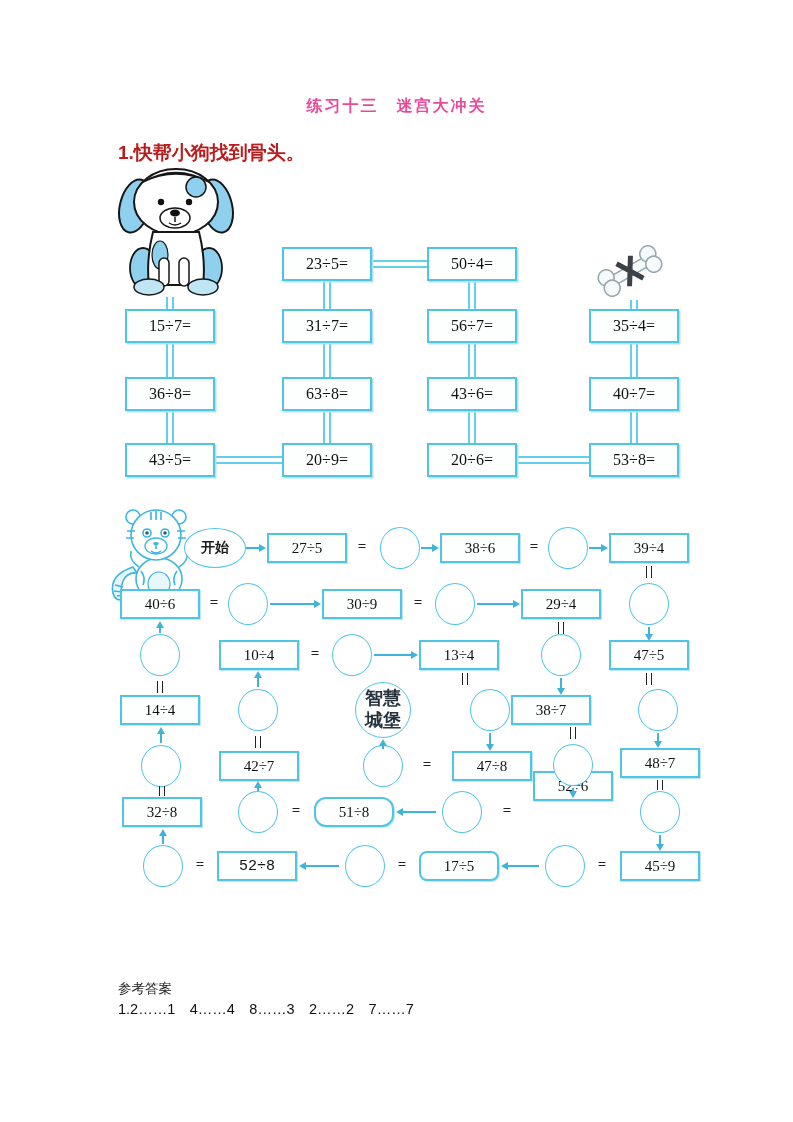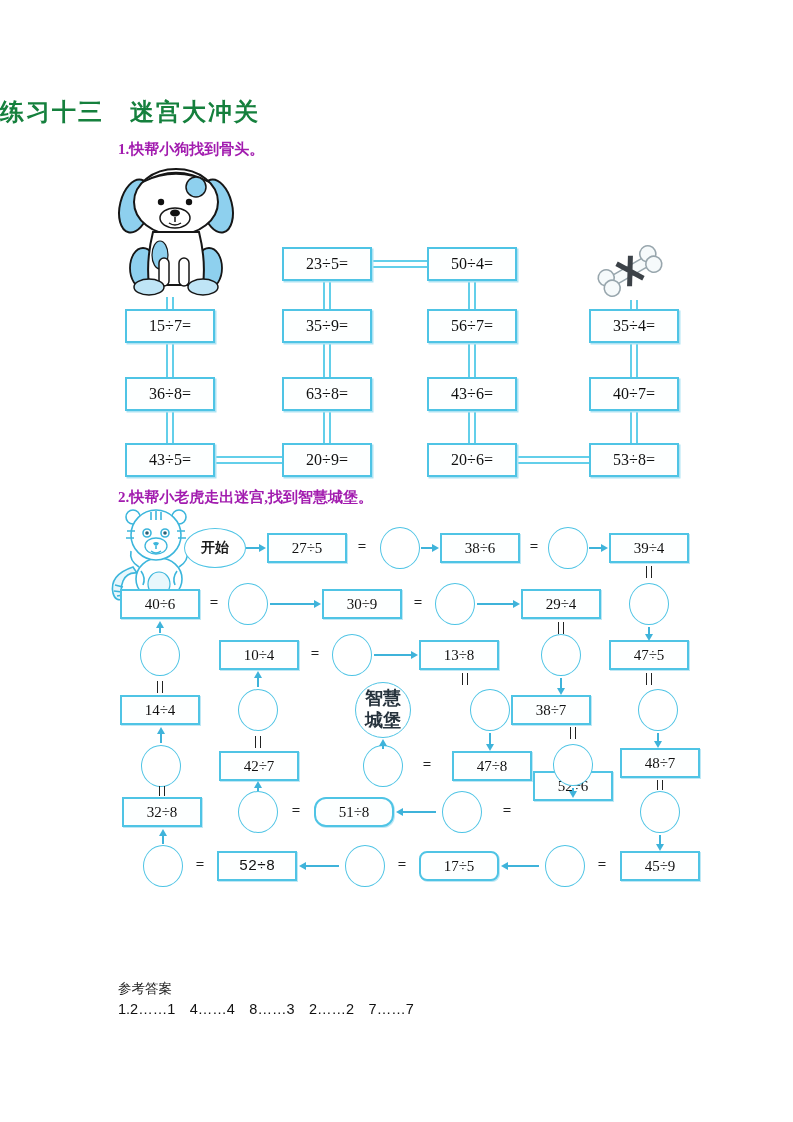--- a/index.html
+++ b/index.html
@@ -1,25 +1,25 @@
 <!DOCTYPE html>
 <html><head>
 <meta charset="utf-8">
 <style>
   * { margin:0; padding:0; box-sizing:border-box; }
   html,body { background:#fff; }
   #page { position:relative; width:793px; height:1122px; background:#ffffff; overflow:hidden;
           font-family:"Liberation Sans", sans-serif; }
 
-  .title { position:absolute; left:0; right:0; top:96px; text-align:left;
-           font-size:24px; font-weight:bold; color:#15803d; letter-spacing:2px;
+  .title { position:absolute; left:0; right:0; top:96px; text-align:center;
+           font-size:16px; font-weight:bold; color:#ec4899; letter-spacing:2px;
            font-family:"Liberation Sans", sans-serif; }
 
-  .sec-label { position:absolute; font-size:15px; font-weight:bold; color:#a21caf;
-               font-family:Liberation Serif, serif; }
+  .sec-label { position:absolute; font-size:19px; font-weight:bold; color:#b91c1c;
+               font-family:Liberation Sans, sans-serif; }
 
   
   .m1box { position:absolute; width:90px; height:34px; background:#fdffff;
            border:2px solid #4fc4e5; box-shadow:1.5px 1.5px 0 #aee3f3;
            display:flex; align-items:center; justify-content:center;
            font-family:"Liberation Serif", serif; font-size:16px; color:#111; }
 
   
   .vpipe { position:absolute; width:8px; border-left:2px solid #63cfea; border-right:2px solid #63cfea; }
   .hpipe { position:absolute; height:8px; border-top:2px solid #63cfea; border-bottom:2px solid #63cfea; }
@@ -122,33 +122,32 @@
   <div class="vpipe" style="left:630px; top:300px; height:9px;"></div>
   <div class="vpipe" style="left:630px; top:343px; height:34px;"></div>
   <div class="vpipe" style="left:630px; top:411px; height:32px;"></div>
   <div class="hpipe" style="left:372px; top:260px; width:55px;"></div>
   <div class="hpipe" style="left:215px; top:456px; width:67px;"></div>
   <div class="hpipe" style="left:517px; top:456px; width:72px;"></div>
 
   <div class="m1box" style="left:282px; top:247px;">23÷5=</div>
   <div class="m1box" style="left:427px; top:247px;">50÷4=</div>
   <div class="m1box" style="left:125px; top:309px;">15÷7=</div>
-  <div class="m1box" style="left:282px; top:309px;">35÷9=</div>
+  <div class="m1box" style="left:282px; top:309px;">31÷7=</div>
   <div class="m1box" style="left:427px; top:309px;">56÷7=</div>
   <div class="m1box" style="left:589px; top:309px;">35÷4=</div>
   <div class="m1box" style="left:125px; top:377px;">36÷8=</div>
   <div class="m1box" style="left:282px; top:377px;">63÷8=</div>
   <div class="m1box" style="left:427px; top:377px;">43÷6=</div>
   <div class="m1box" style="left:589px; top:377px;">40÷7=</div>
   <div class="m1box" style="left:125px; top:443px;">43÷5=</div>
   <div class="m1box" style="left:282px; top:443px;">20÷9=</div>
   <div class="m1box" style="left:427px; top:443px;">20÷6=</div>
   <div class="m1box" style="left:589px; top:443px;">53÷8=</div>
 
-  <div class="sec-label" style="left:118px; top:488px;">2.快帮小老虎走出迷宫,找到智慧城堡。</div>
 
   <div class="illus" style="left:103px; top:505px;">
     <svg width="105" height="100" viewBox="0 0 105 100">
       <g stroke="#3cb6dc" stroke-width="1.6" fill="#fff">
         <path d="M30,62 Q6,70 10,88 Q12,97 21,94 Q16,86 20,76 Q24,67 34,68 Z" fill="#e8f7fc"></path>
         <path d="M12,80 l8,2 M11,86 l8,1 M14,91 l6,-1" fill="none"></path>
         <ellipse cx="56" cy="74" rx="23" ry="21"></ellipse>
         <path d="M38,66 q5,7 2,14 M74,66 q-5,7 -2,14 M48,93 v5 M64,93 v5" fill="none"></path>
         <ellipse cx="56" cy="79" rx="11" ry="12" fill="#e8f7fc" stroke-width="1.2"></ellipse>
         <path d="M36,62 Q26,56 28,46 M76,62 Q86,56 84,46" fill="none"></path>
@@ -174,21 +173,21 @@
   </div>
 
   <div class="m2box" style="left:267px; top:533px;">27÷5</div>
   <div class="m2box" style="left:440px; top:533px;">38÷6</div>
   <div class="m2box" style="left:609px; top:533px;">39÷4</div>
   <div class="m2box" style="left:120px; top:589px;">40÷6</div>
   <div class="m2box" style="left:322px; top:589px;">30÷9</div>
   <div class="m2box" style="left:521px; top:589px;">29÷4</div>
   <div class="m2box" style="left:609px; top:640px;">47÷5</div>
   <div class="m2box" style="left:219px; top:640px;">10÷4</div>
-  <div class="m2box" style="left:419px; top:640px;">13÷8</div>
+  <div class="m2box" style="left:419px; top:640px;">13÷4</div>
   <div class="m2box" style="left:120px; top:695px;">14÷4</div>
   <div class="m2box" style="left:511px; top:695px;">38÷7</div>
   <div class="m2box" style="left:219px; top:751px;">42÷7</div>
   <div class="m2box" style="left:452px; top:751px;">47÷8</div>
   <div class="m2box" style="left:620px; top:748px;">48÷7</div>
   <div class="m2box" style="left:122px; top:797px;">32÷8</div>
   <div class="m2box" style="left:314px; top:797px;border-radius:12px;">51÷8</div>
   <div class="m2box" style="left:533px; top:771px;">52÷6</div>
   <div class="m2box" style="left:217px; top:851px;font-family:Liberation Mono, monospace;">52÷8</div>
   <div class="m2box" style="left:419px; top:851px;border-radius:8px;">17÷5</div>

